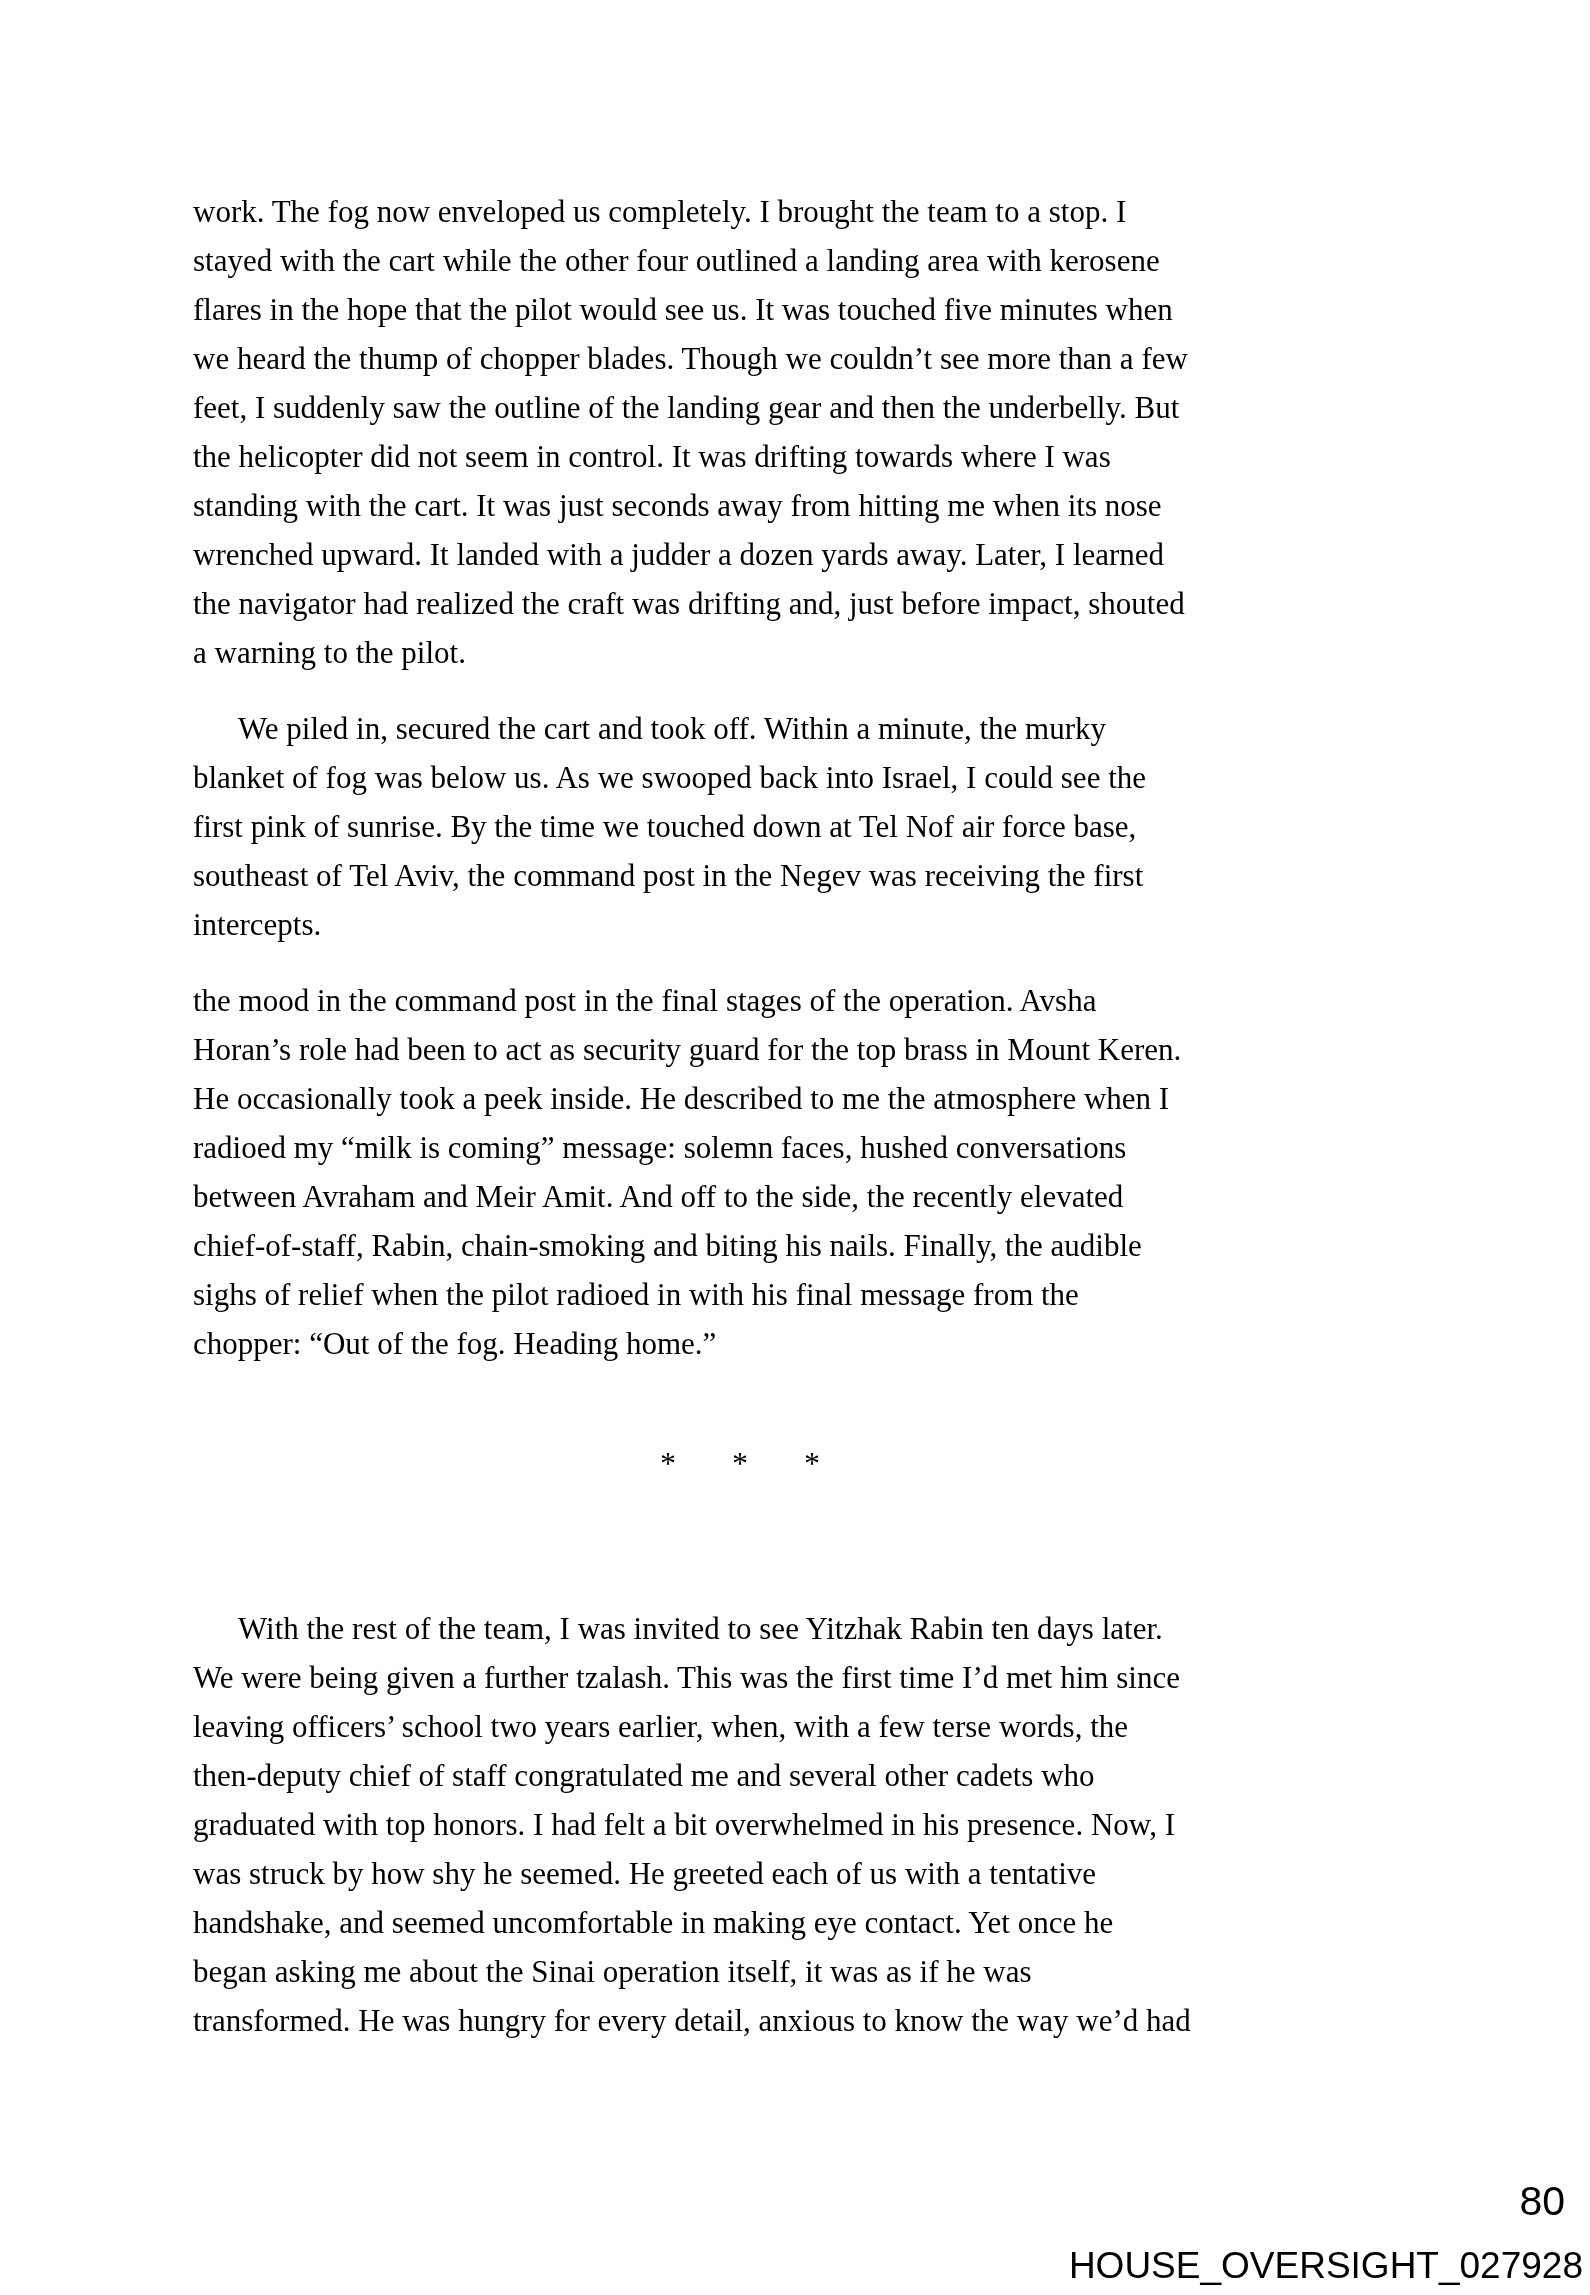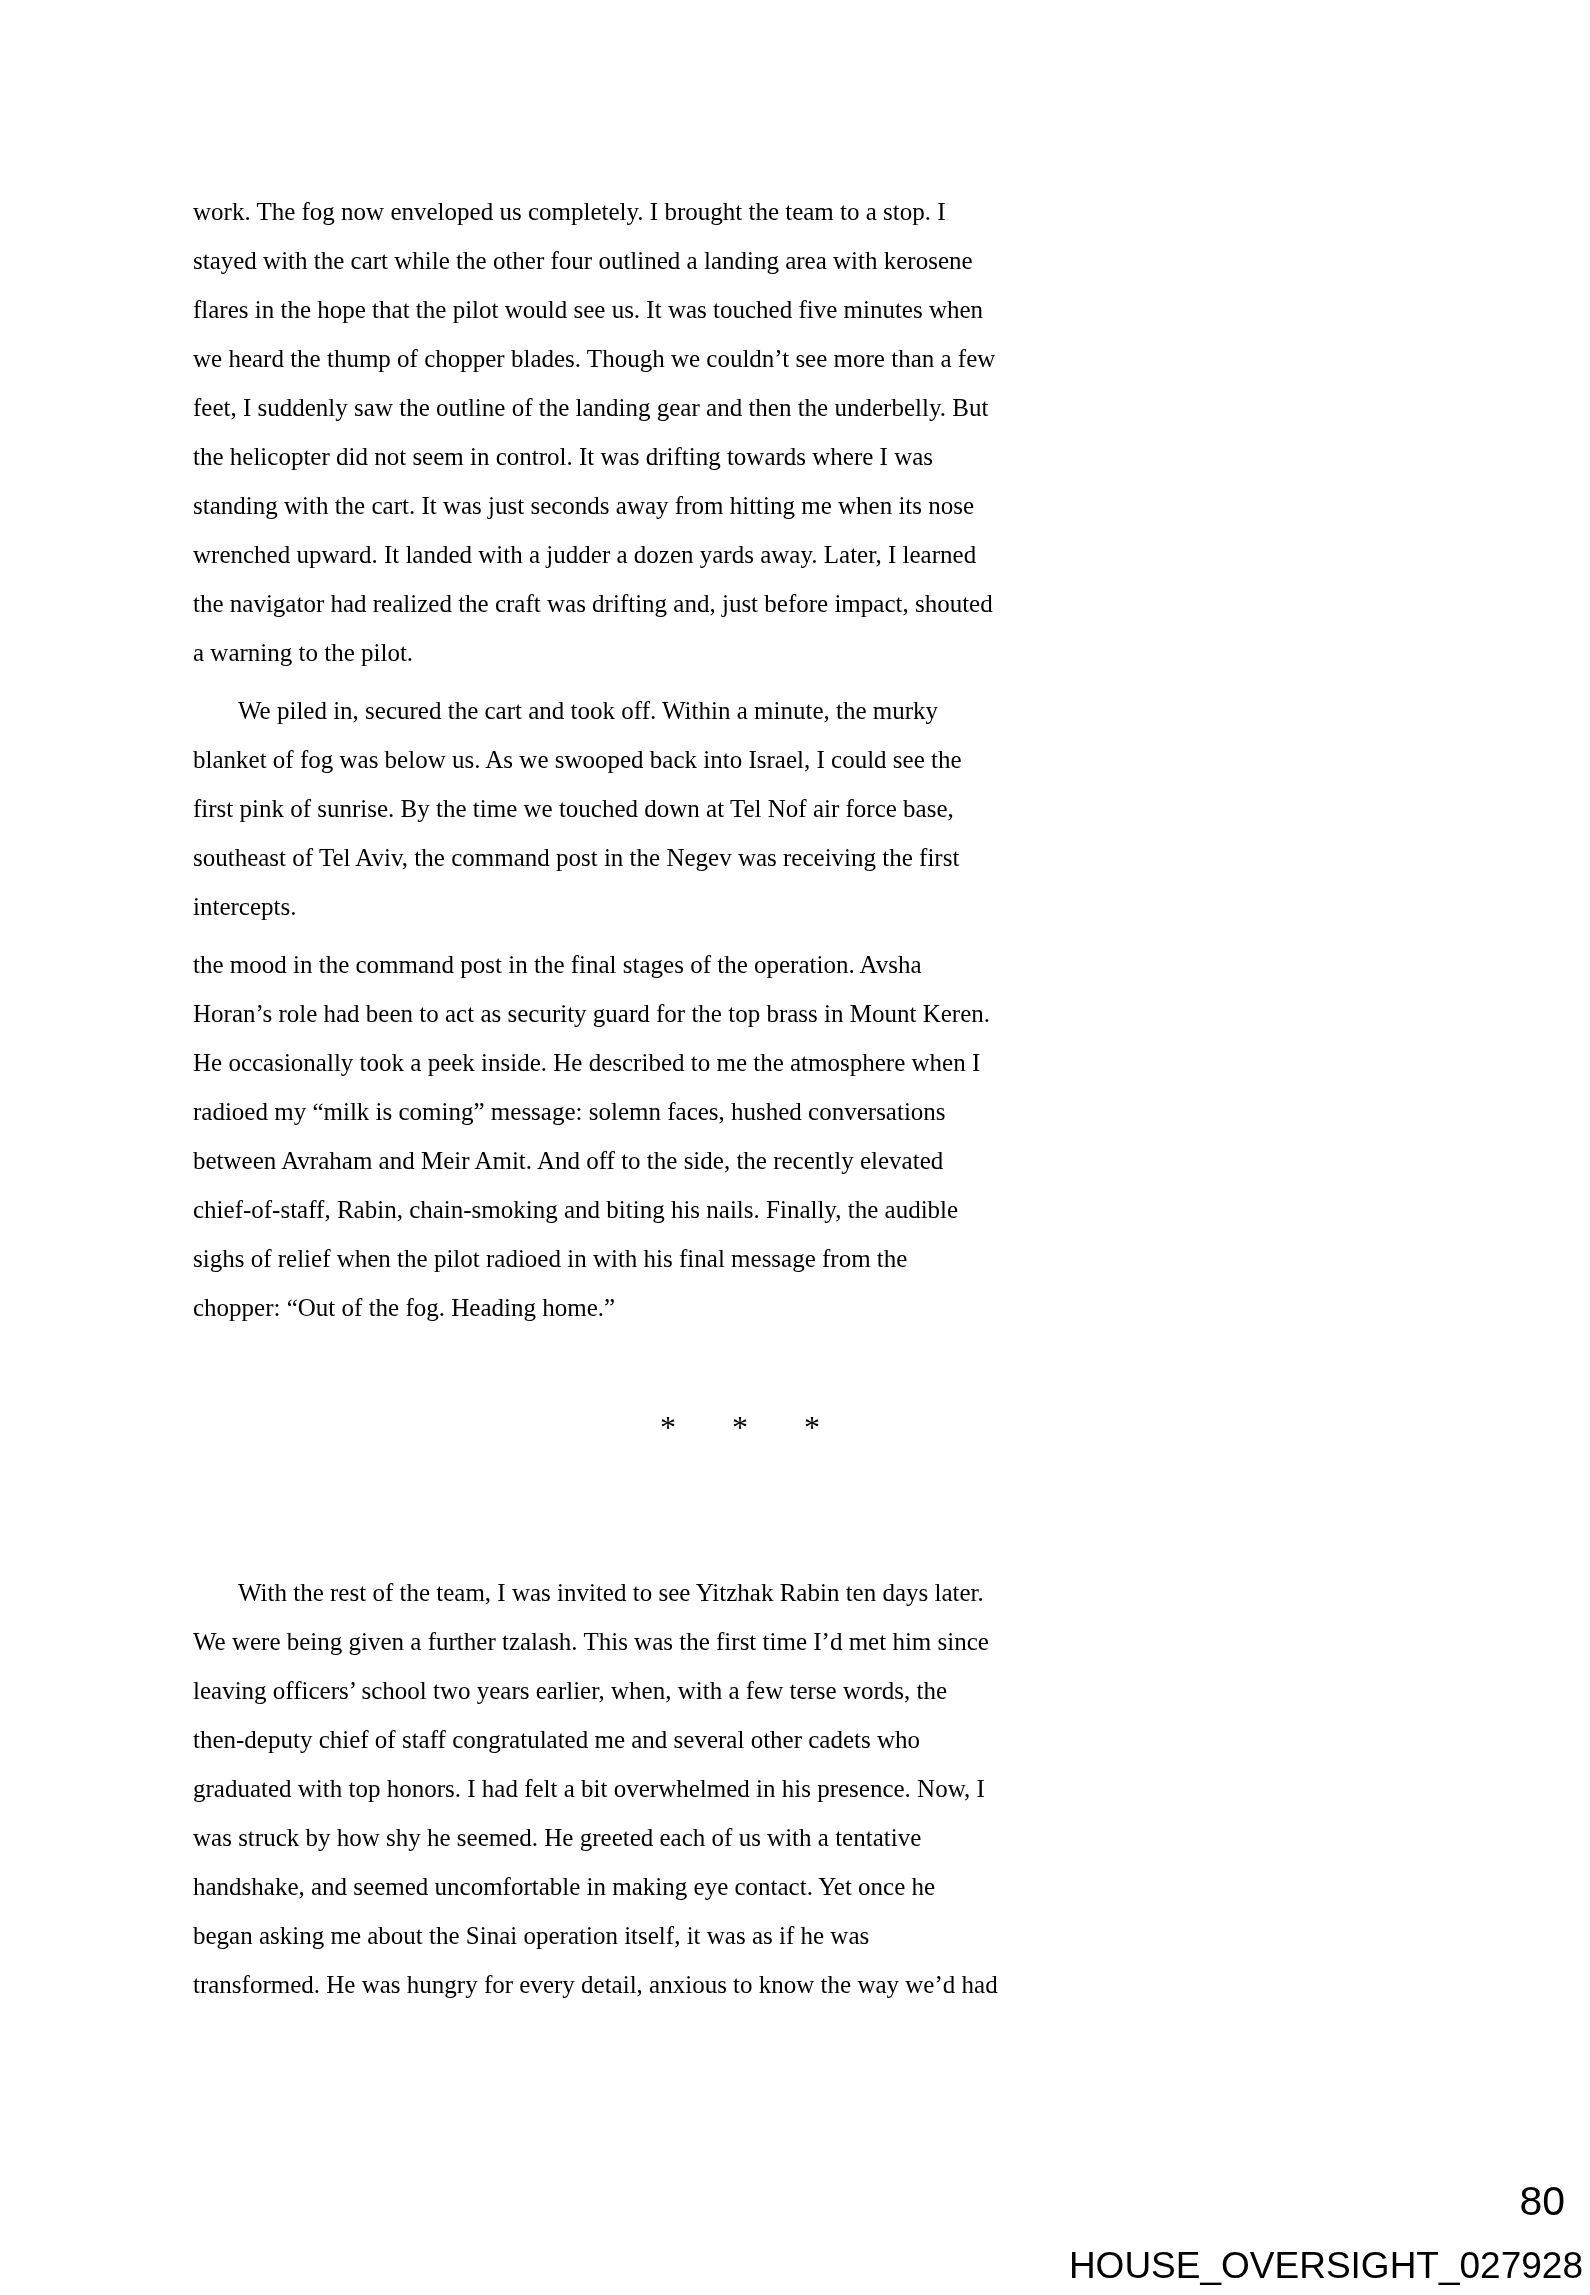--- a/index.html
+++ b/index.html
@@ -12,23 +12,23 @@
     font-family: "Liberation Serif", serif;
     overflow: hidden;
   }
   .textblock {
     position: absolute;
     left: 193px;
     top: 187px;
     width: 1239px;
   }
   .paragraph { margin: 0; }
-  .paragraph.indented { margin-top: 9px; }
+  .paragraph.indented { margin-top: 27px; }
   .line {
-    font-size: 25px;
+    font-size: 31px;
     line-height: 49px;
     white-space: pre;
   }
   .line.first { padding-left: 45px; }
   .separator {
     margin-top: 71px;
     margin-bottom: 116px;
     text-align: center;
     padding-right: 145px;
     font-size: 32px;

